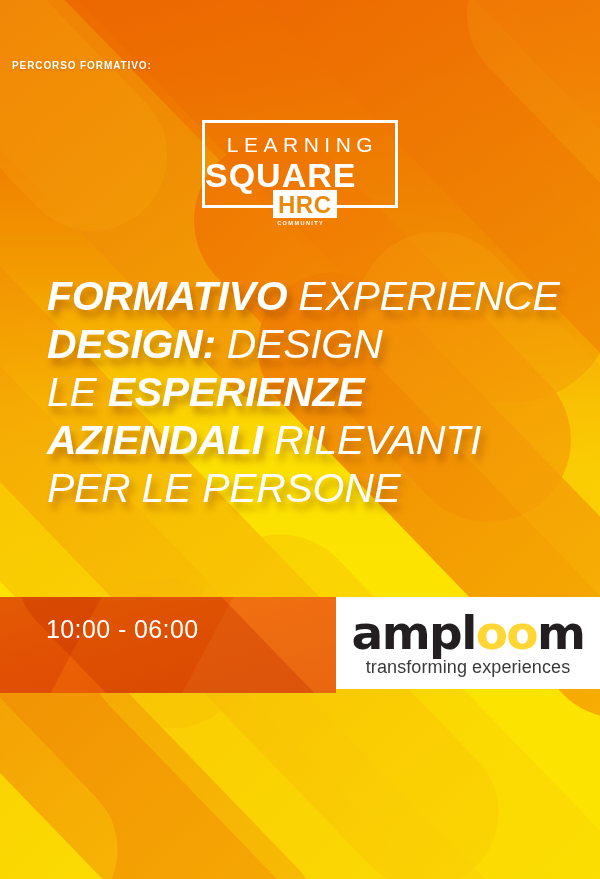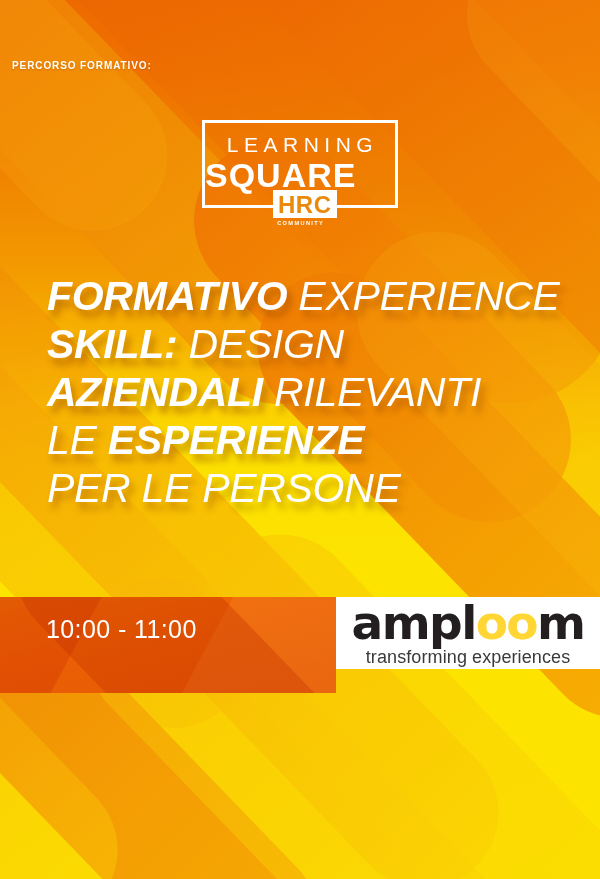--- a/index.html
+++ b/index.html
@@ -180,21 +180,21 @@
   }
   .date-txt{position:absolute;left:46px;top:16px;color:#fff;}
   .date-day{
     font-size:26px;font-weight:bold;letter-spacing:.4px;line-height:32px;
   }
   .date-time{
     font-size:25px;font-weight:300;letter-spacing:.4px;line-height:32px;
   }
 
   .logo-panel{
-    position:absolute;left:336px;top:597px;right:0;height:72px;
+    position:absolute;left:336px;top:597px;right:0;height:92px;
     background:#fff;
   }
   .logo-wrap{
     position:absolute;left:50%;top:50%;transform:translate(-50%,-50%);
     text-align:center;width:244px;
   }
   .logo-word{
     font-size:47px;font-weight:bold;line-height:47px;
     letter-spacing:-1.6px;color:#231f20;
     font-family:"DejaVu Sans", sans-serif;
@@ -236,30 +236,30 @@
     <div class="ls-square">SQUARE</div>
   </div>
 
   <div class="hrc">
     <span class="hrc-mark">HRC</span>
     <span class="hrc-sub">COMMUNITY</span>
   </div>
 
   <div class="headline">
     <span class="line"><span class="b">FORMATIVO</span> <span class="r">EXPERIENCE</span></span>
-    <span class="line"><span class="b">SKILL:</span> <span class="r">DESIGN</span></span>
+    <span class="line"><span class="b">DESIGN:</span> <span class="r">DESIGN</span></span>
+    <span class="line"><span class="r">LE</span> <span class="b">ESPERIENZE</span></span>
     <span class="line"><span class="b">AZIENDALI</span> <span class="r">RILEVANTI</span></span>
-    <span class="line"><span class="r">LE</span> <span class="b">ESPERIENZE</span></span>
     <span class="line"><span class="r">PER LE PERSONE</span></span>
   </div>
 
   <div class="date-bar">
     <div class="sheen"></div>
     <div class="date-txt">
-      <div class="date-time">10:00 - 11:00</div>
+      <div class="date-time">10:00 - 06:00</div>
     </div>
   </div>
 
   <div class="logo-panel">
     <div class="logo-wrap">
       <div class="logo-word"><span>ampl</span><span class="oo">oo</span><span>m</span></div>
       <div class="logo-tag">transforming experiences</div>
     </div>
   </div>
 

